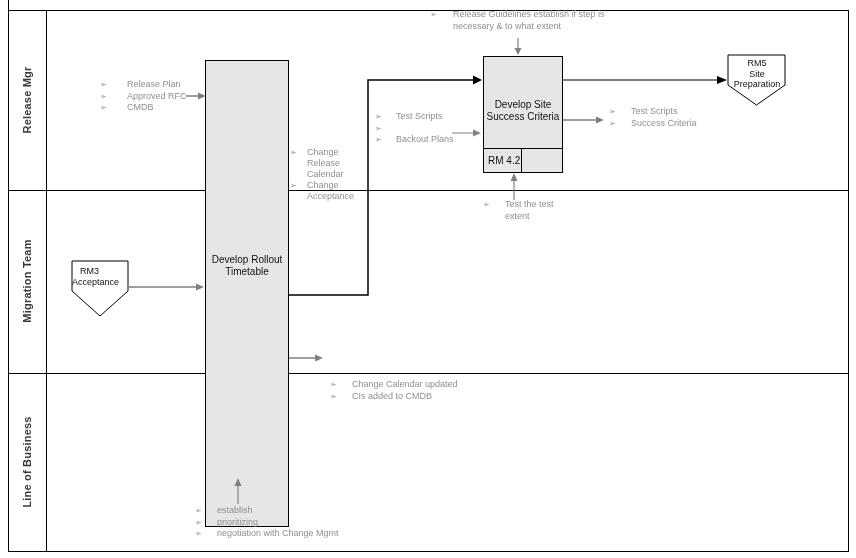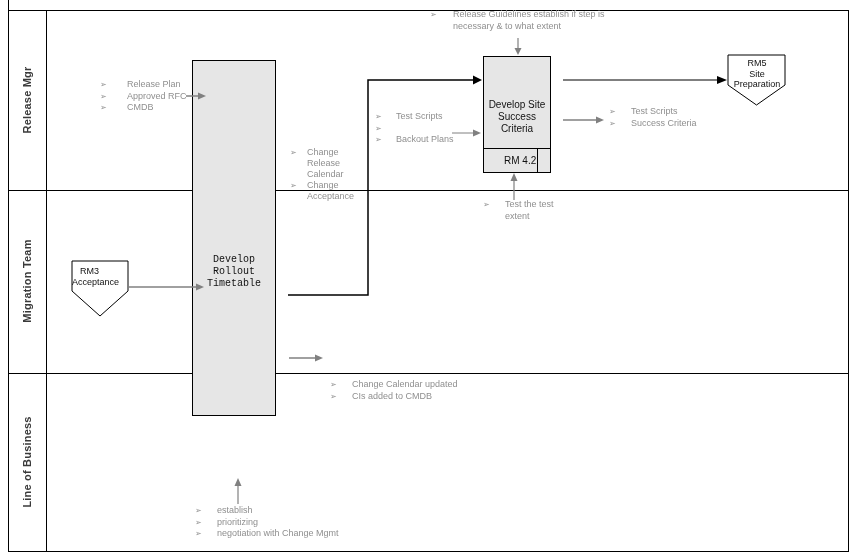--- a/index.html
+++ b/index.html
@@ -14,29 +14,29 @@
   #lane-divider-1{left:8px;top:190px;width:840px;height:1px;}
   #lane-divider-2{left:8px;top:373px;width:840px;height:1px;}
   #top-stub{left:8px;top:0;width:1px;height:10px;}
   
   .lane-label{
     position:absolute;white-space:nowrap;font-size:11px;font-weight:bold;color:#3a3a3a;
     transform:translate(-50%,-50%) rotate(-90deg);letter-spacing:.2px;
   }
   
   .proc{position:absolute;background:#e6e6e6;border:1px solid #000;box-sizing:border-box;}
-  #rollout-box{left:192px;top:60px;width:84px;height:356px;font-family:Liberation Mono, monospace;}
-  #success-box{left:483px;top:56px;width:68px;height:117px;}
+  #rollout-box{left:205px;top:60px;width:84px;height:467px;}
+  #success-box{left:483px;top:56px;width:80px;height:117px;}
   .proc-title{position:absolute;left:0;right:0;text-align:center;font-size:10px;line-height:12px;color:#111;}
   #rollout-box .proc-title{top:193px;}
   #success-box .proc-title{top:42px;}
   .tag-strip{position:absolute;left:0;right:0;bottom:0;height:23px;border-top:1px solid #000;display:flex;}
   .tag-cell{box-sizing:border-box;font-size:10px;color:#111;line-height:23px;padding-left:4px;}
   .tag-cell.left{width:42px;border-right:1px solid #000;background:#e6e6e6;}
-  #success-box .tag-cell.left{width:38px;margin-left:16px;}
+  #success-box .tag-cell.left{width:38px;}
   .tag-cell.right{flex:1;background:#fff;}
   #success-box .tag-cell.right{background:#e6e6e6;}
   
   .pent-label{position:absolute;text-align:center;font-size:9px;line-height:10.5px;color:#111;}
   #rm3-label{left:72px;top:266px;width:35px;}
   #rm5-label{left:726px;top:58px;width:62px;}
   
   .ann{position:absolute;font-size:9px;line-height:11.5px;color:#8f8f8f;z-index:3;}
   .ann-item{display:flex;align-items:flex-start;}
   .ann .bullet{flex:none;font-size:8px;line-height:11.5px;color:#8f8f8f;}

